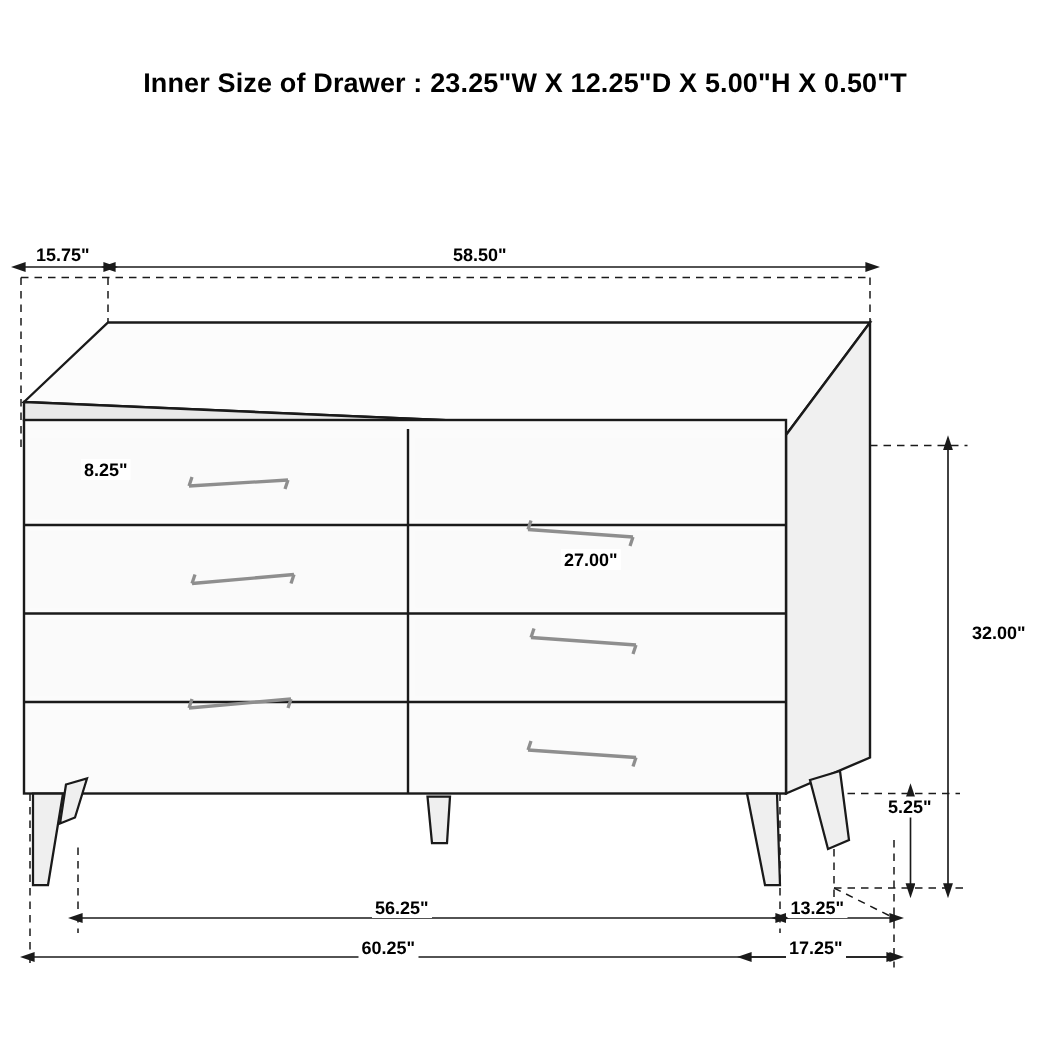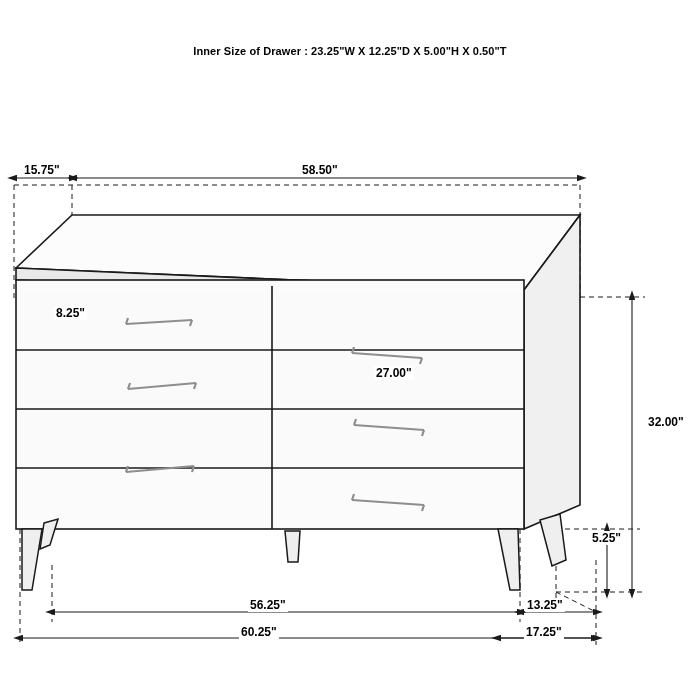--- a/index.html
+++ b/index.html
@@ -18,21 +18,21 @@
     position: relative;
     width: 700px;
     height: 700px;
   }
   #title {
     position: absolute;
     left: 0;
     top: 45px;
     width: 700px;
     text-align: center;
-    font-size: 11px;
+    font-size: 18px;
     font-weight: bold;
     letter-spacing: 0.1px;
   }
   svg#diagram {
     position: absolute;
     left: 0;
     top: 0;
     width: 700px;
     height: 700px;
   }

